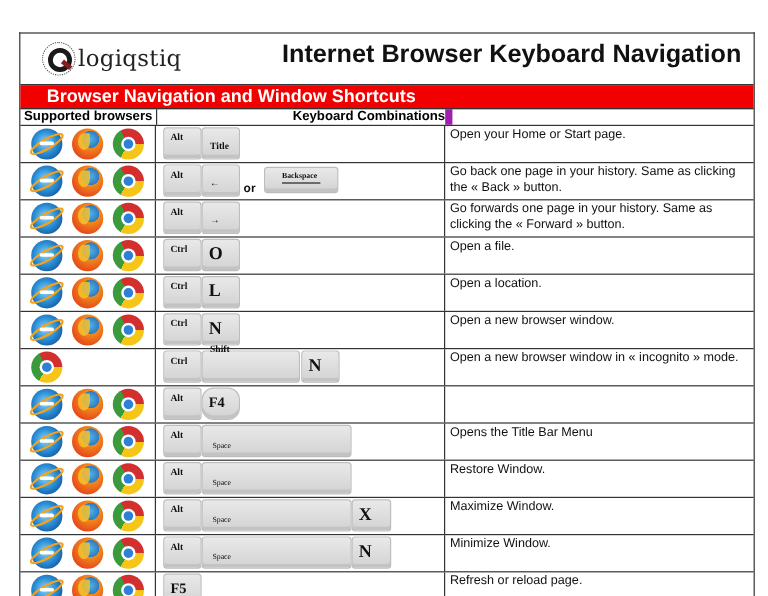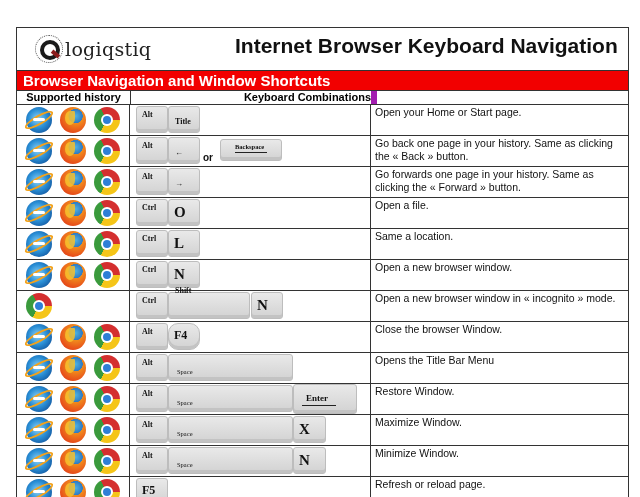--- a/index.html
+++ b/index.html
@@ -6,21 +6,21 @@
   body{width:640px;height:497px;overflow:hidden;position:relative;font-family:"Liberation Sans",sans-serif;}
   .sheet{position:absolute;left:16px;top:27px;width:611px;border:1px solid #333;border-bottom:none;}
   .header{height:42px;position:relative;border-bottom:1px solid #333;}
   .logo{position:absolute;left:18px;top:7px;display:flex;align-items:center;}
   .logo-q{width:28px;height:28px;position:relative;}
   .logo-q .ring{position:absolute;left:0;top:0;width:26px;height:26px;border-radius:50%;border:1px dotted #555;}
   .logo-q .core{position:absolute;left:5px;top:5px;width:12px;height:12px;border-radius:50%;border:4px solid #1a1a1a;box-sizing:content-box;}
   .logo-q .tail{position:absolute;left:16px;top:17px;width:9px;height:4px;background:#8b1c1c;transform:rotate(40deg);}
   .logo-text{font-family:"DejaVu Serif",serif;font-size:19px;color:#222;margin-left:2px;letter-spacing:0.3px;}
   .title{position:absolute;left:218px;top:6px;font-size:21px;font-weight:bold;color:#111;}
-  .section{height:19px;background:#f20000;color:#fff;font-weight:bold;font-size:15px;line-height:19px;padding-left:6px;border-bottom:1px solid #333;}
+  .section{height:19px;background:#f20000;color:#fff;font-weight:bold;font-size:15px;line-height:19px;padding-left:22px;border-bottom:1px solid #333;}
   .colhead{display:flex;height:13px;border-bottom:1px solid #333;font-weight:bold;font-size:11px;line-height:13px;}
   .c1{width:113px;border-right:1px solid #333;text-align:center;}
   .c2{width:240px;border-right:6px solid #a21caf;text-align:right;}
   .c3{flex:1;text-align:center;}
   .row{display:flex;height:30px;border-bottom:1px solid #333;}
   .row .cb{width:113px;border-right:1px solid #333;display:flex;align-items:center;padding-left:9px;gap:8px;box-sizing:border-box;}
   .row .ck{width:240px;border-right:1px solid #333;position:relative;}
   .row .cd{flex:1;font-size:10.5px;line-height:13px;padding:1px 4px;color:#111;}
   .browser{width:26px;height:26px;border-radius:50%;position:relative;flex:none;}
   .ie{background:radial-gradient(circle at 45% 45%,#8fd3f7 0,#2a8fd6 45%,#1760a8 75%);}
@@ -50,21 +50,21 @@
           <div class="ring"></div>
           <div class="core"></div>
           <div class="tail"></div>
         </div>
       <span class="logo-text">logiqstiq</span>
     </div>
     <div class="title">Internet Browser Keyboard Navigation</div>
   </div>
   <div class="section">Browser Navigation and Window Shortcuts</div>
   <div class="colhead">
-    <div class="c1">Supported history</div>
+    <div class="c1">Supported browsers</div>
     <div class="c2">Keyboard Combinations</div>
   </div>
 
   <div class="row">
     <div class="cb">
       <span class="browser ie"></span>
       <span class="browser ff"></span>
       <span class="browser ch"></span>
     </div>
     <div class="ck">
@@ -141,21 +141,21 @@
       <span class="browser ch"></span>
     </div>
     <div class="ck">
       <div class="key k-mod" style="left:6px;width:32px;">
           <span class="lbl">Ctrl</span>
         </div>
       <div class="key k-big" style="left:38px;width:32px;">
           <span class="lbl">L</span>
         </div>
     </div>
-    <div class="cd">Same a location.</div>
+    <div class="cd">Open a location.</div>
   </div>
 
   <div class="row">
     <div class="cb">
       <span class="browser ie"></span>
       <span class="browser ff"></span>
       <span class="browser ch"></span>
     </div>
     <div class="ck">
       <div class="key k-mod" style="left:6px;width:32px;">
@@ -193,21 +193,20 @@
       <span class="browser ch"></span>
     </div>
     <div class="ck">
       <div class="key k-mod" style="left:6px;width:32px;">
           <span class="lbl">Alt</span>
         </div>
       <div class="key k-big" style="left:38px;width:32px;border-radius:10px;">
           <span class="lbl" style="font-size:12px;">F4</span>
         </div>
     </div>
-    <div class="cd">Close the browser Window.</div>
   </div>
 
   <div class="row">
     <div class="cb">
       <span class="browser ie"></span>
       <span class="browser ff"></span>
       <span class="browser ch"></span>
     </div>
     <div class="ck">
       <div class="key k-mod" style="left:6px;width:32px;">
@@ -226,24 +225,20 @@
       <span class="browser ff"></span>
       <span class="browser ch"></span>
     </div>
     <div class="ck">
       <div class="key k-mod" style="left:6px;width:32px;">
           <span class="lbl">Alt</span>
         </div>
       <div class="key k-space" style="left:38px;width:125px;">
           <span class="lbl">Space</span>
         </div>
-      <div class="key" style="left:163px;width:64px;height:30px;top:0;">
-        <span class="lbl" style="left:12px;top:8px;font-size:9px;">Enter</span>
-        <span class="arrow-line" style="left:8px;top:20px;width:34px;"></span>
-      </div>
     </div>
     <div class="cd">Restore Window.</div>
   </div>
 
   <div class="row">
     <div class="cb">
       <span class="browser ie"></span>
       <span class="browser ff"></span>
       <span class="browser ch"></span>
     </div>

